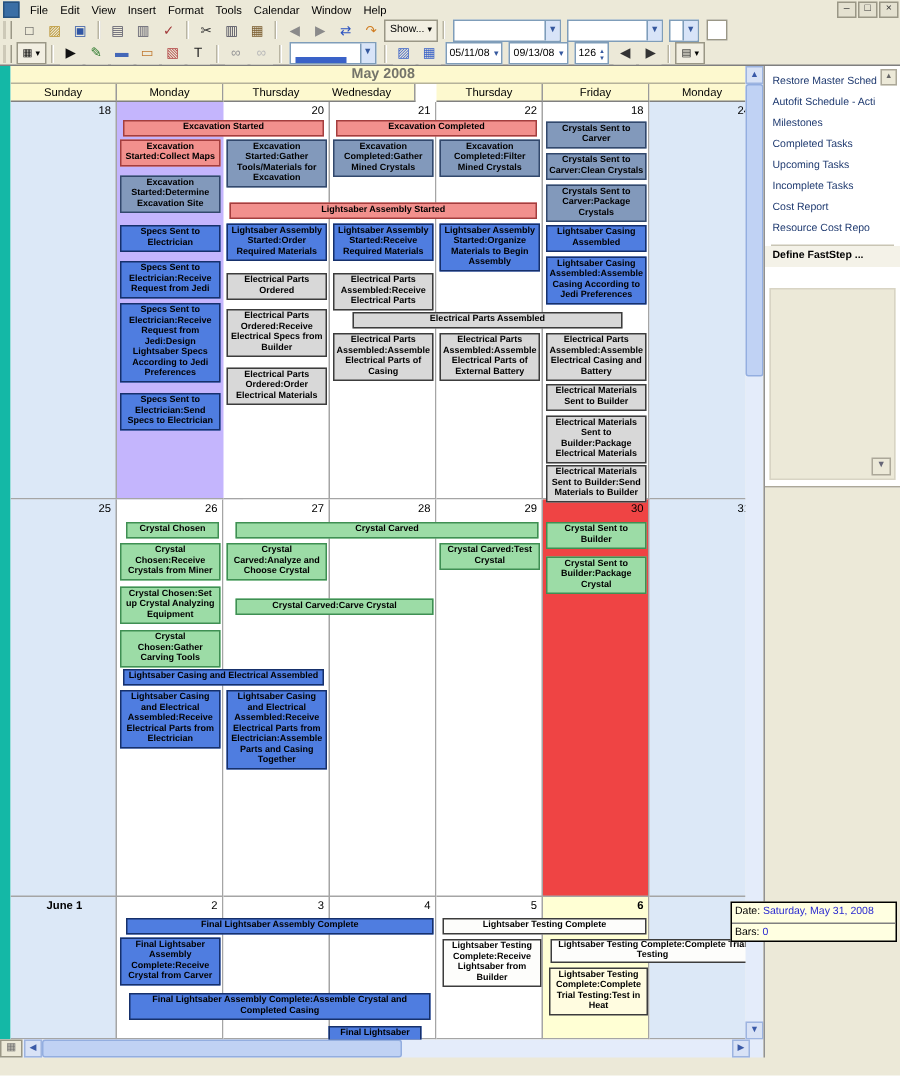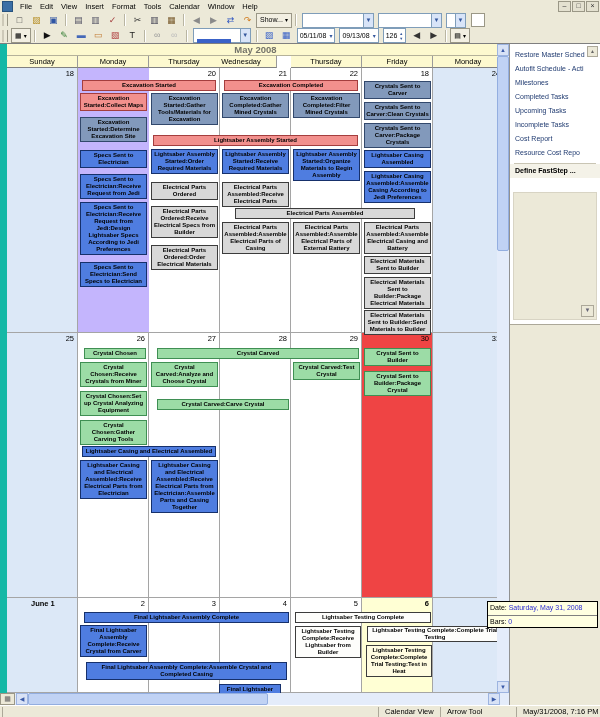--- a/index.html
+++ b/index.html
@@ -353,20 +353,14 @@
     <div class="popup-row">
       <span>Date:</span>
       <span class="popup-val">Saturday, May 31, 2008</span>
     </div>
     <div class="popup-row">
       <span>Bars:</span>
       <span class="popup-val">0</span>
     </div>
   </div>
 
-  <div id="statusbar">
-    <div class="status-panel" style="left:2px;width:374px;"></div>
-    <div class="status-panel" style="left:378px;width:60px;">Calendar View</div>
-    <div class="status-panel" style="left:440px;width:74px;">Arrow Tool</div>
-    <div class="status-panel" style="left:516px;width:82px;">May/31/2008, 7:16 PM</div>
-  </div>
 
 </div>
 
 </body></html>

